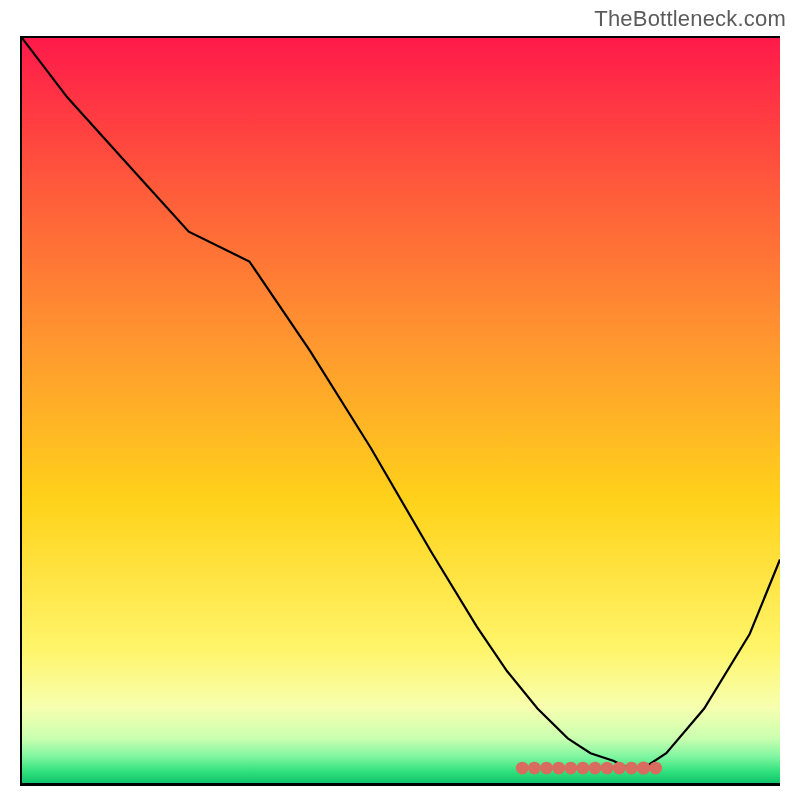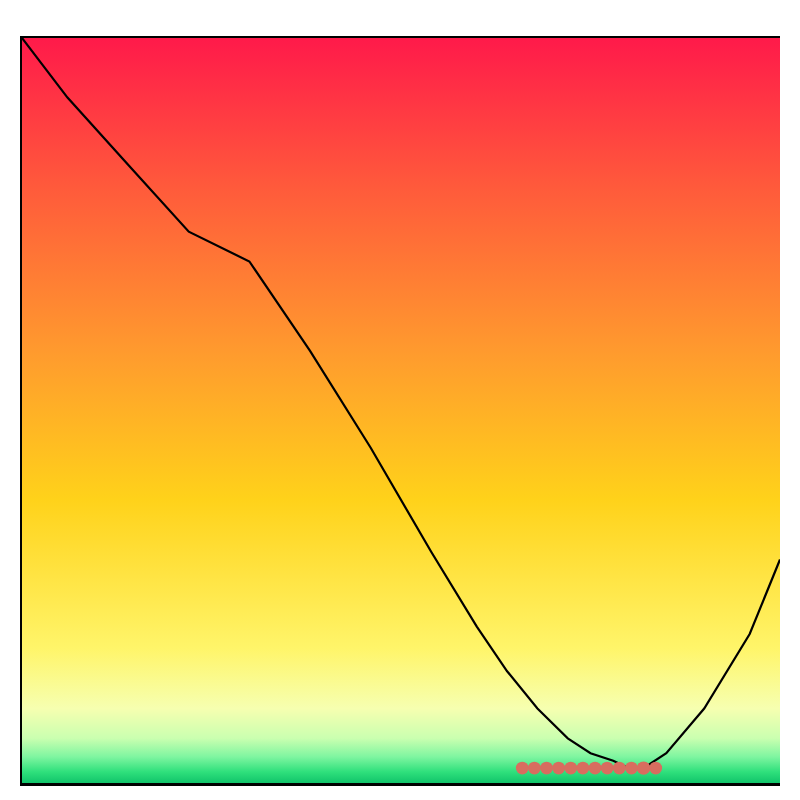--- a/index.html
+++ b/index.html
@@ -40,20 +40,21 @@
   .plot svg {
     display: block;
     width: 100%;
     height: 100%;
   }
 </style>
 </head>
 <body>
 
 <div class="stage">
+  <div class="watermark">TheBottleneck.com</div>
 
   <div class="plot">
     <svg viewBox="0 0 100 100" preserveAspectRatio="none">
       <defs>
         <linearGradient id="bg-grad" x1="0" y1="0" x2="0" y2="1">
 
         <stop offset="0.00%" stop-color="#ff1a4a"></stop>
             <stop offset="20.00%" stop-color="#ff5a3b"></stop>
             <stop offset="42.00%" stop-color="#ff9a2e"></stop>
             <stop offset="62.00%" stop-color="#ffd21a"></stop>

